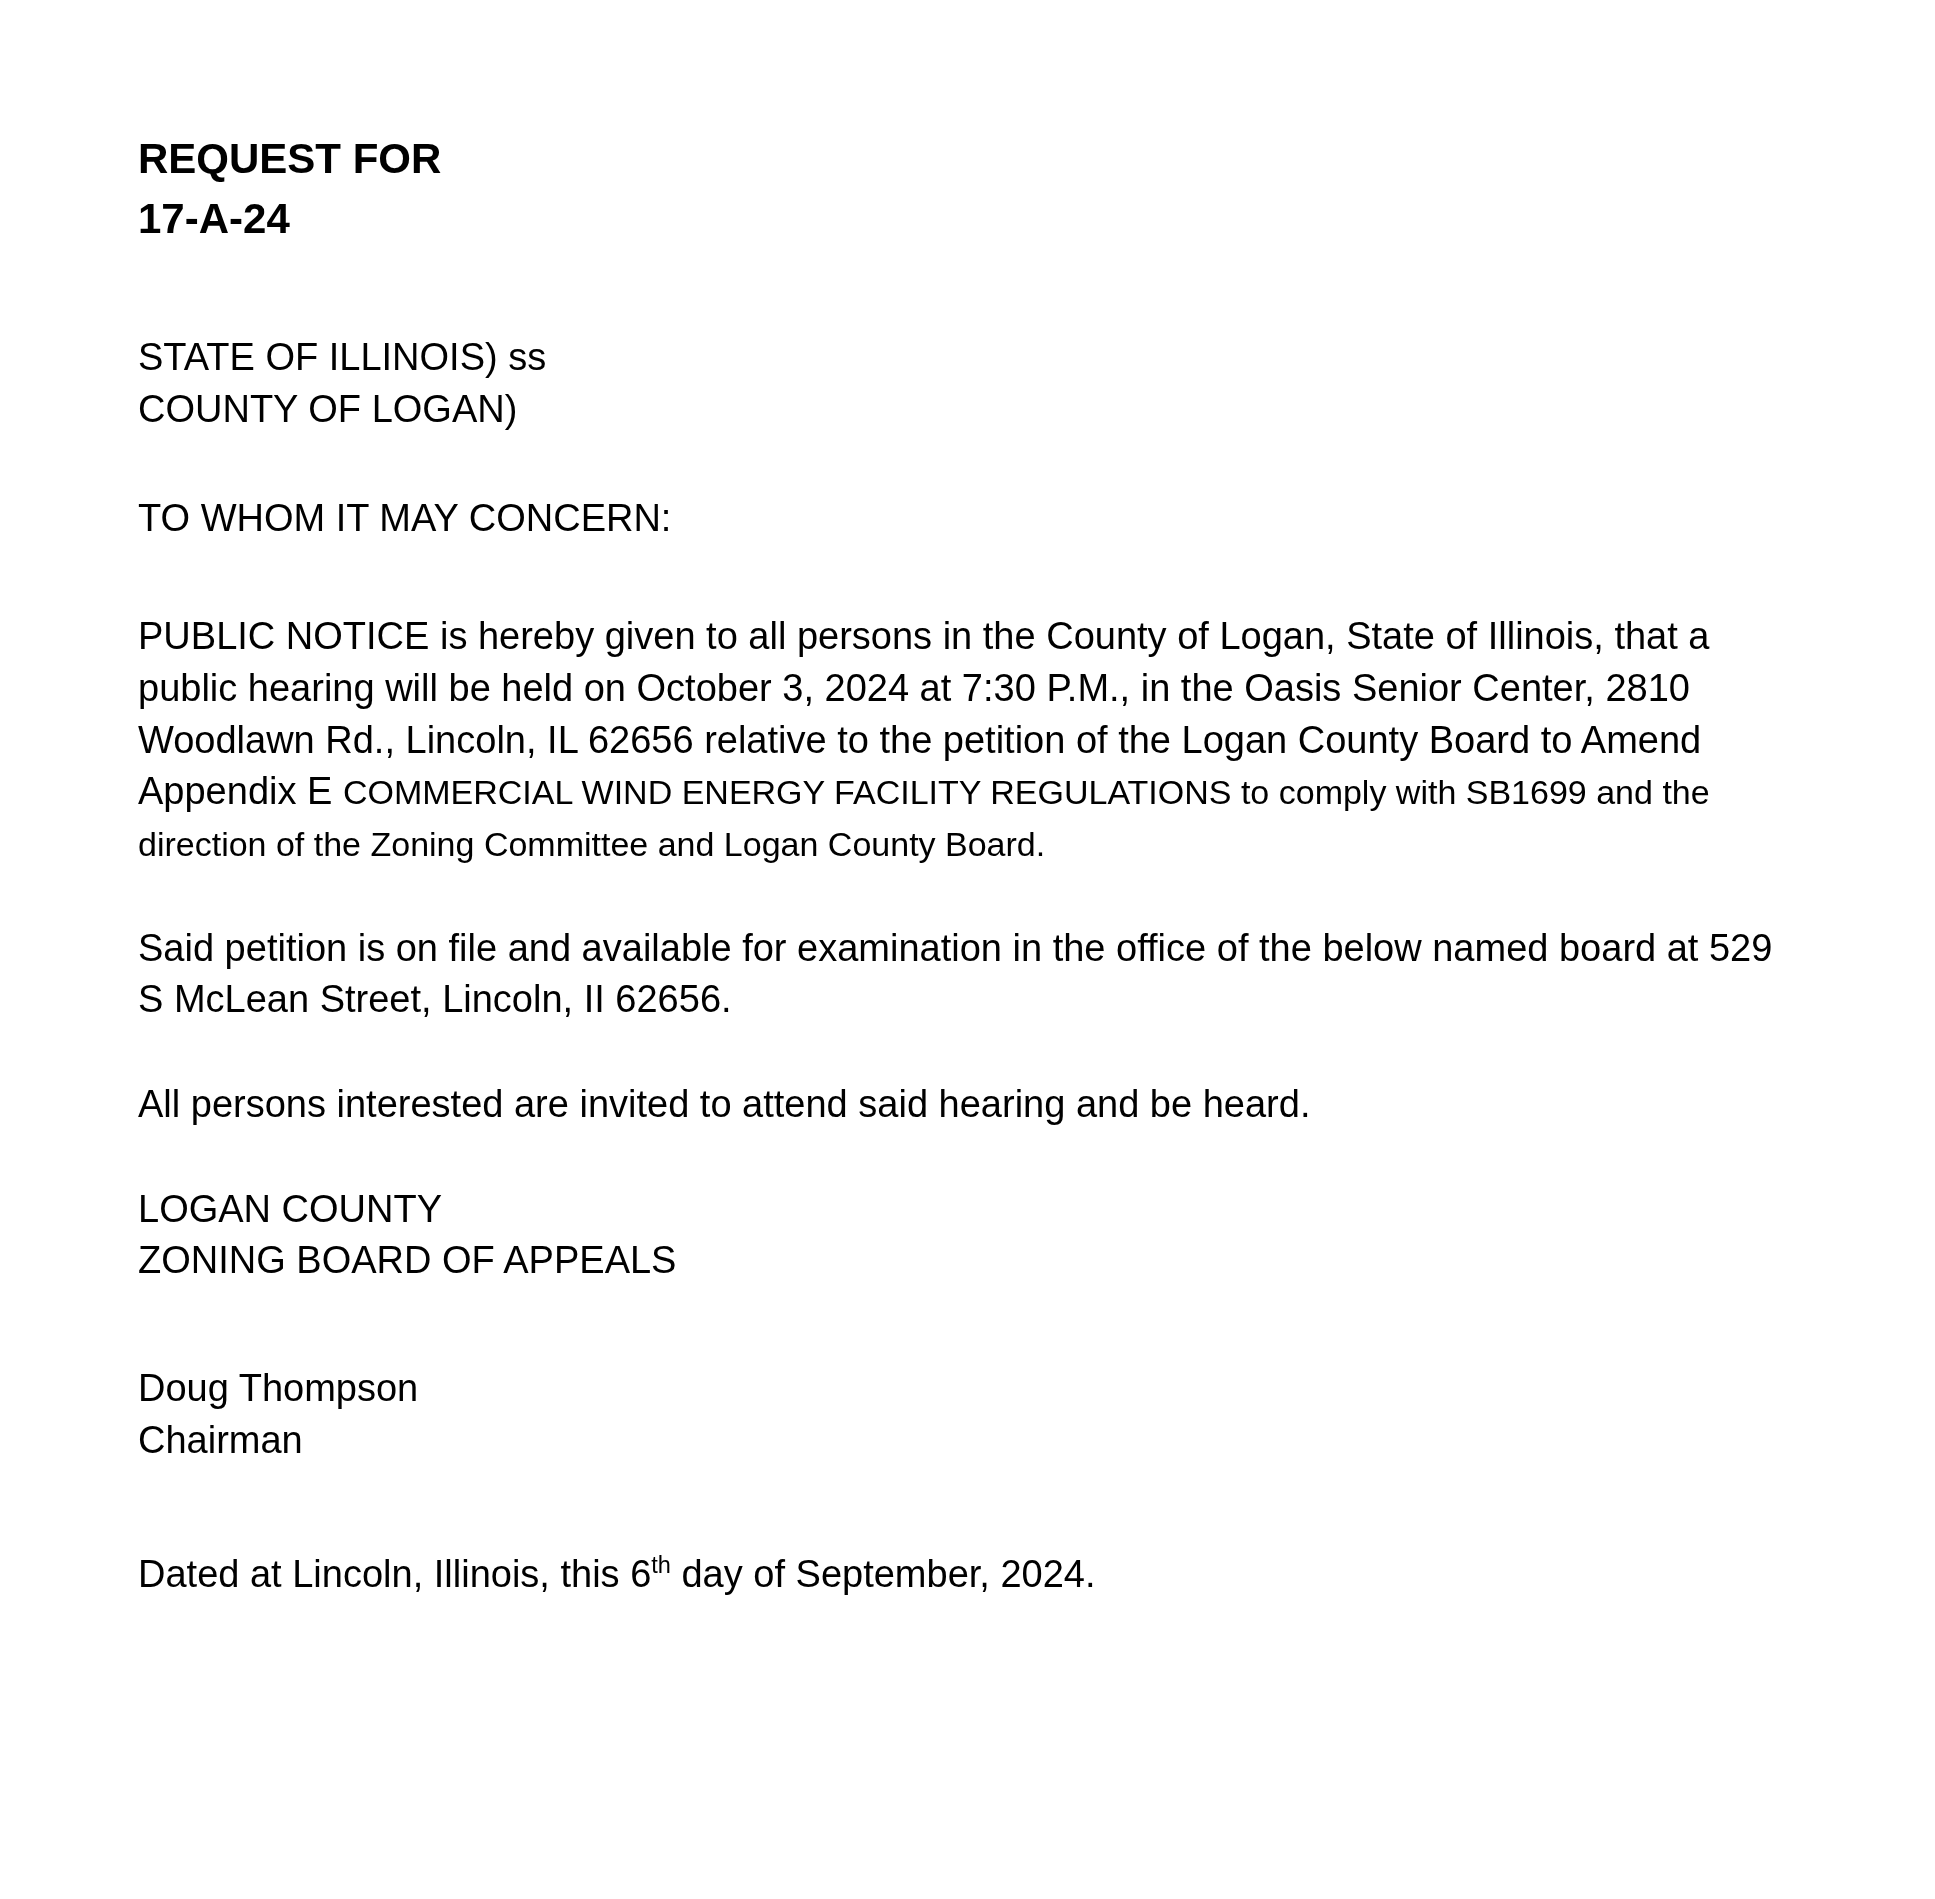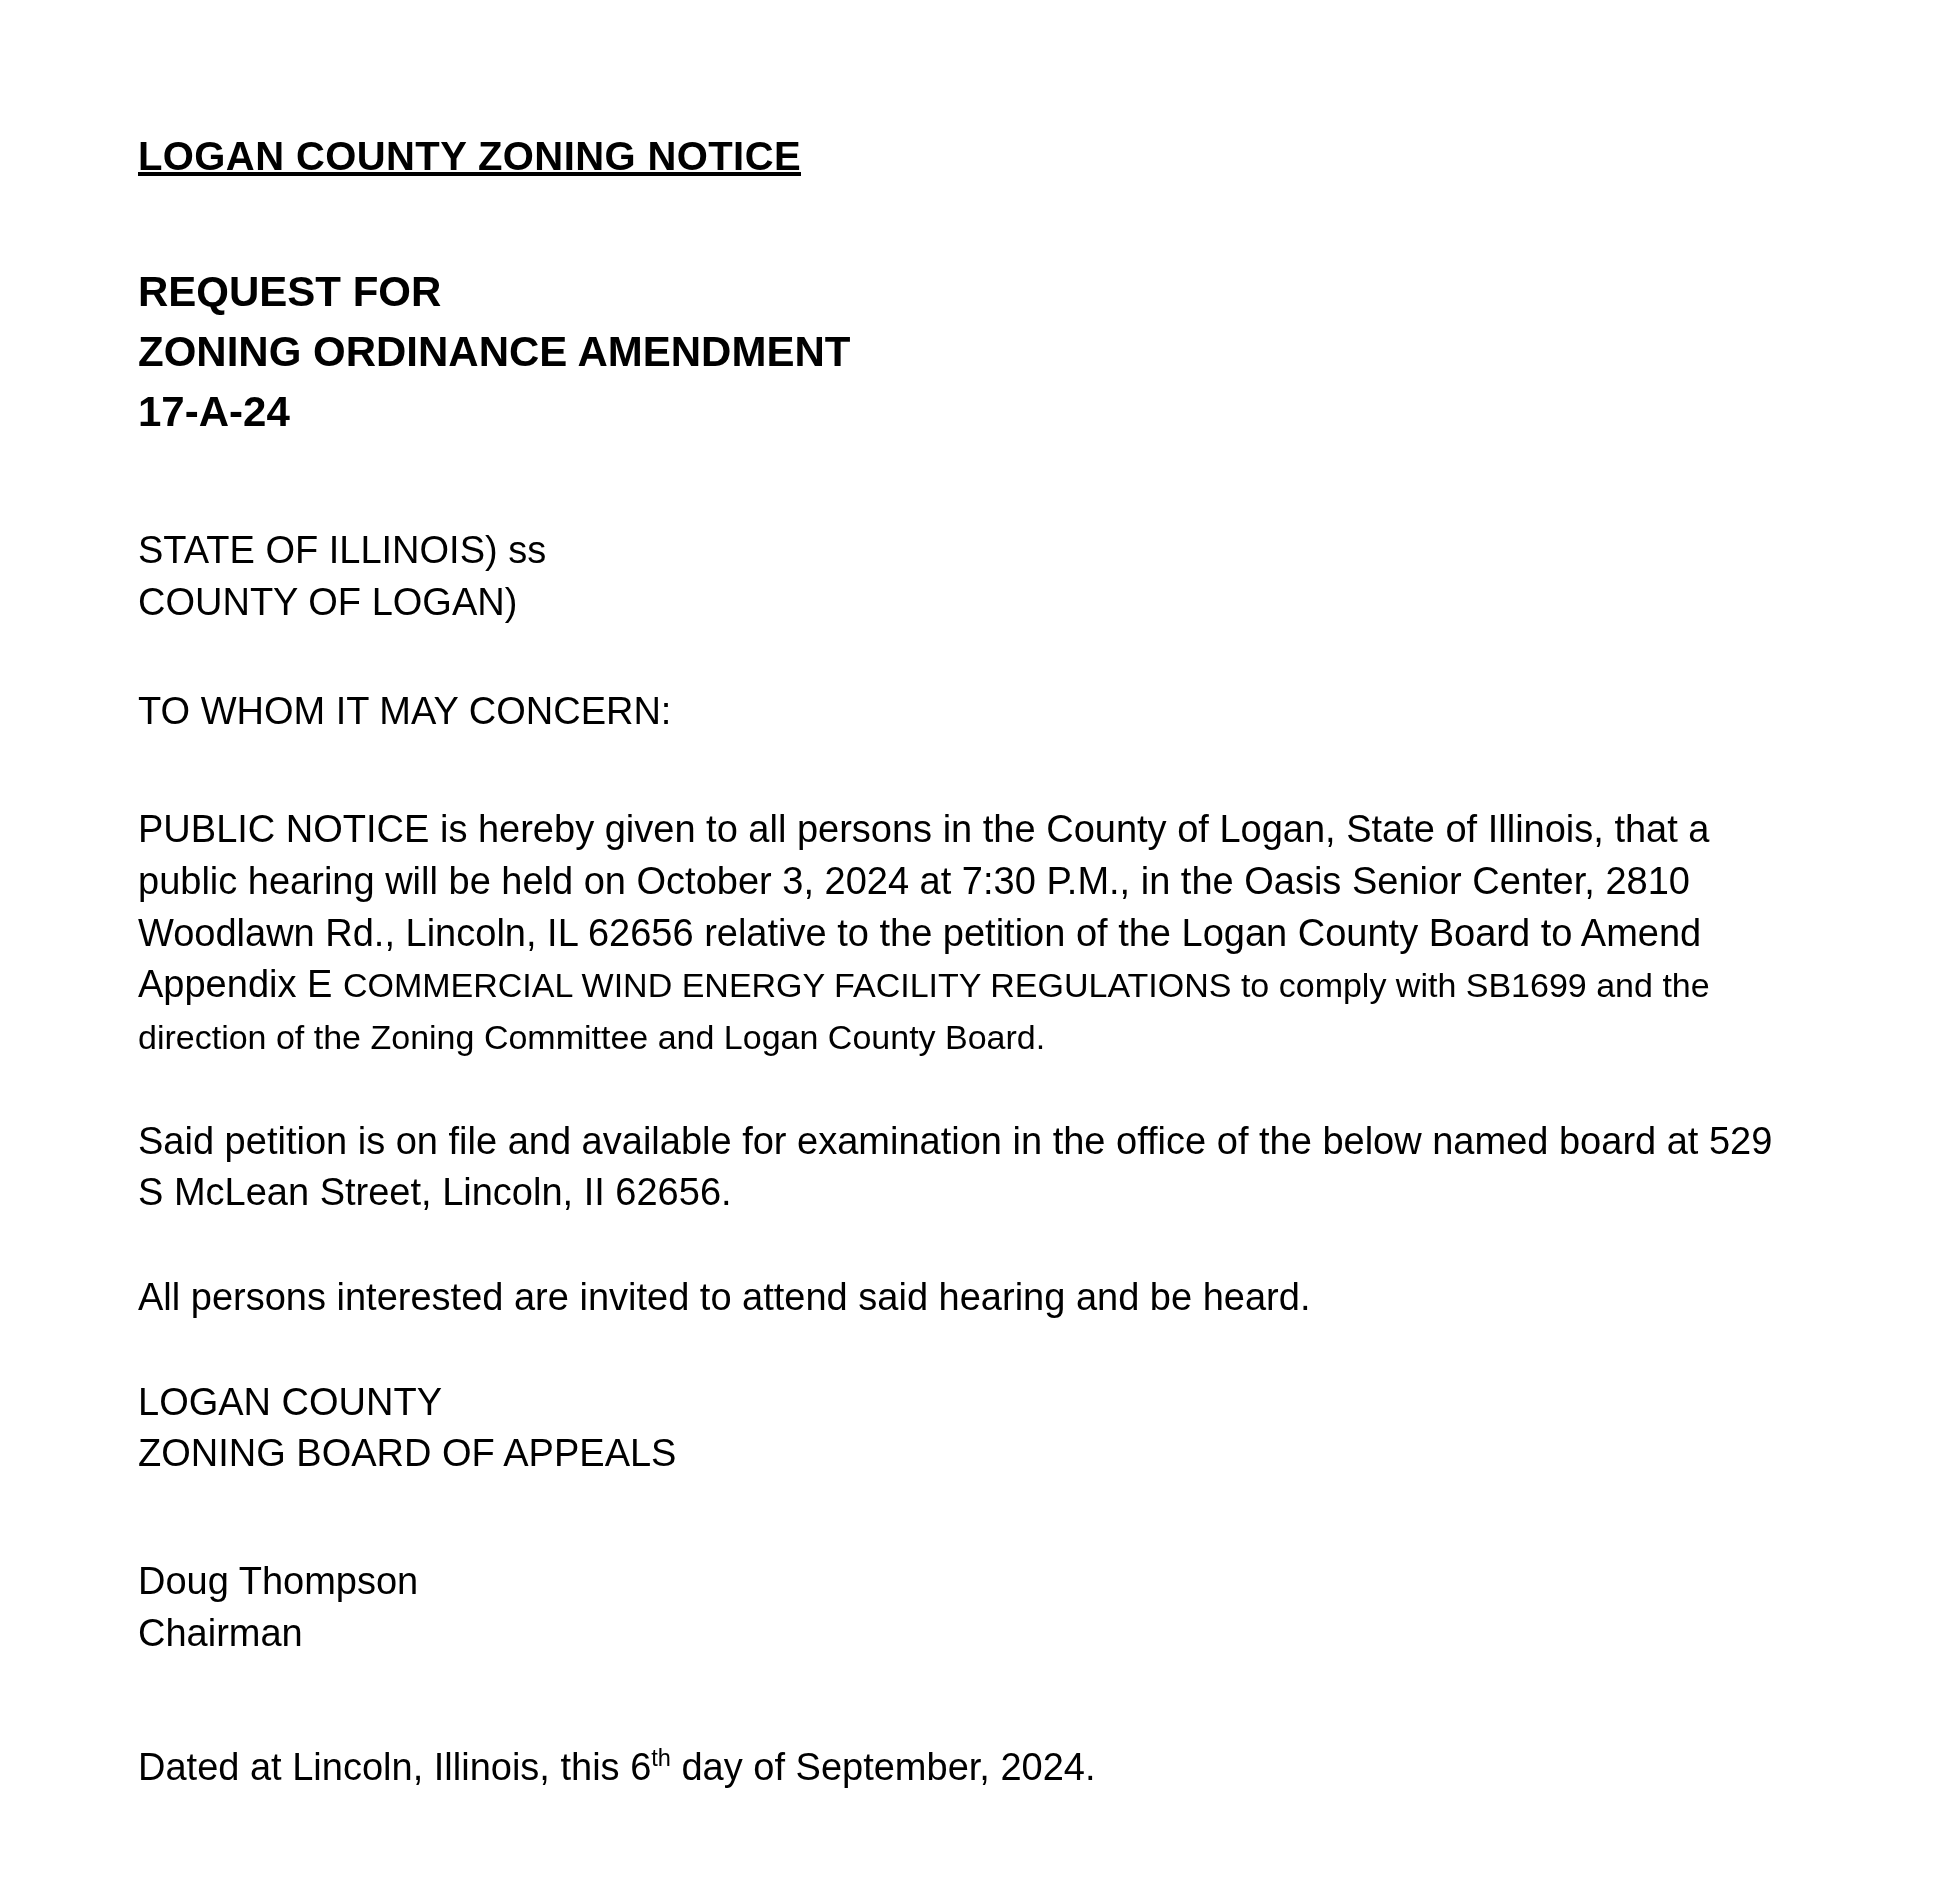--- a/index.html
+++ b/index.html
@@ -63,25 +63,23 @@
     vertical-align: super;
     line-height: 0;
   }
   strong { font-weight: normal; }
 </style>
 </head>
 <body>
 
 <div class="page">
 
-  <h1 class="doc-title">LOGAN COUNTY ZONING NOTICE</h1>
 
   <div class="request-heading">
     <div>REQUEST FOR</div>
-    <div>ZONING ORDINANCE AMENDMENT</div>
     <div>17-A-24</div>
   </div>
 
   <div class="state-block">
     <div>STATE OF ILLINOIS) ss</div>
     <div>COUNTY OF LOGAN)</div>
   </div>
 
   <div class="salutation">TO WHOM IT MAY CONCERN:</div>
 

